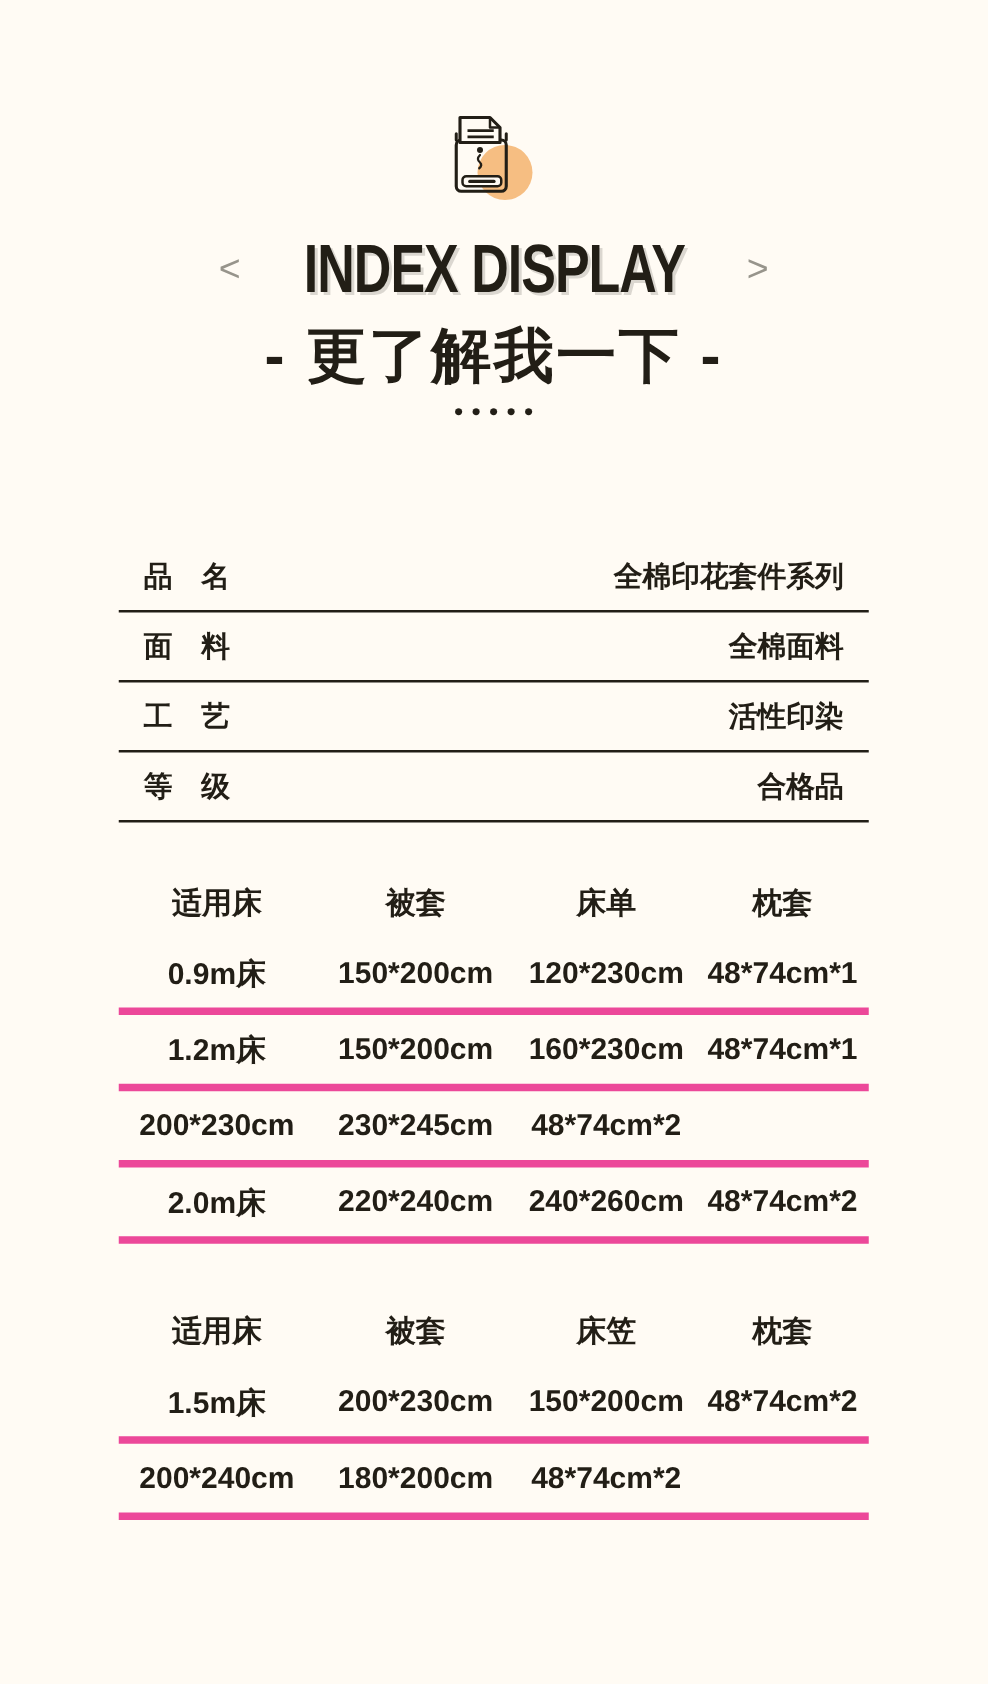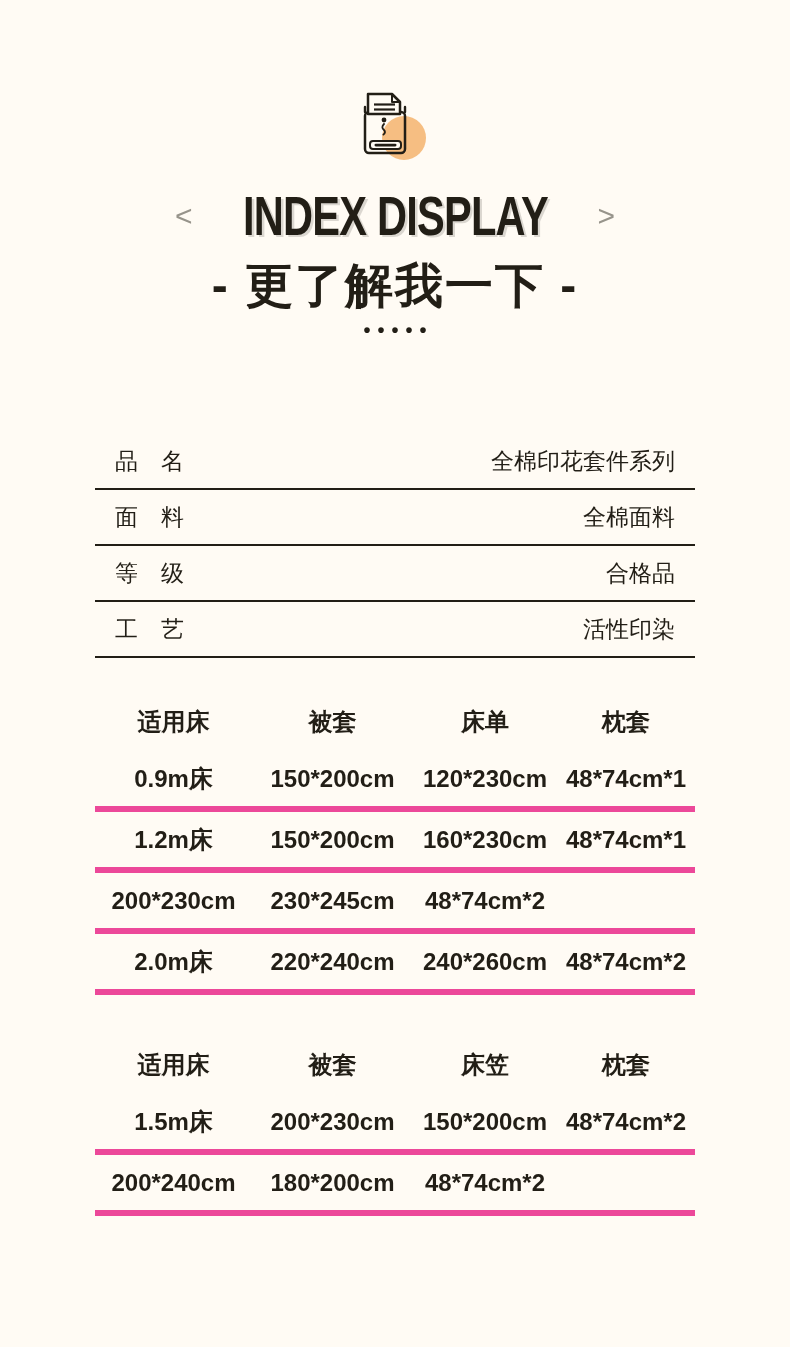--- a/index.html
+++ b/index.html
@@ -41,21 +41,21 @@
     text-indent:7px; 
   }
 
   
   .info-section { width:600px; margin:92px auto 0; }
   .info-row {
     height:56px;
     display:flex; align-items:center; justify-content:space-between;
     padding:0 20px;
     border-bottom:2px solid #221E16;
-    font-size:23px; font-weight:normal;
+    font-size:23px; font-weight:bold;
   }
   .info-label { white-space:pre; }
 
   
   .size-grid { width:600px; margin:0 auto; }
   .size-grid.first { margin-top:35px; }
   .size-grid.second { margin-top:41px; }
   .size-row {
     display:grid;
     grid-template-columns:157px 161px 144px 138px;
@@ -112,26 +112,26 @@
   <div class="info-section">
     <div class="info-row">
       <span class="info-label">品　名</span>
       <span class="info-value">全棉印花套件系列</span>
     </div>
     <div class="info-row">
       <span class="info-label">面　料</span>
       <span class="info-value">全棉面料</span>
     </div>
     <div class="info-row">
+      <span class="info-label">工　艺</span>
+      <span class="info-value">活性印染</span>
+    </div>
+    <div class="info-row">
       <span class="info-label">等　级</span>
       <span class="info-value">合格品</span>
-    </div>
-    <div class="info-row">
-      <span class="info-label">工　艺</span>
-      <span class="info-value">活性印染</span>
     </div>
   </div>
 
   <div class="size-grid first">
     <div class="size-row head">
       <span class="cell">适用床</span>
       <span class="cell">被套</span>
       <span class="cell">床单</span>
       <span class="cell">枕套</span>
     </div>

